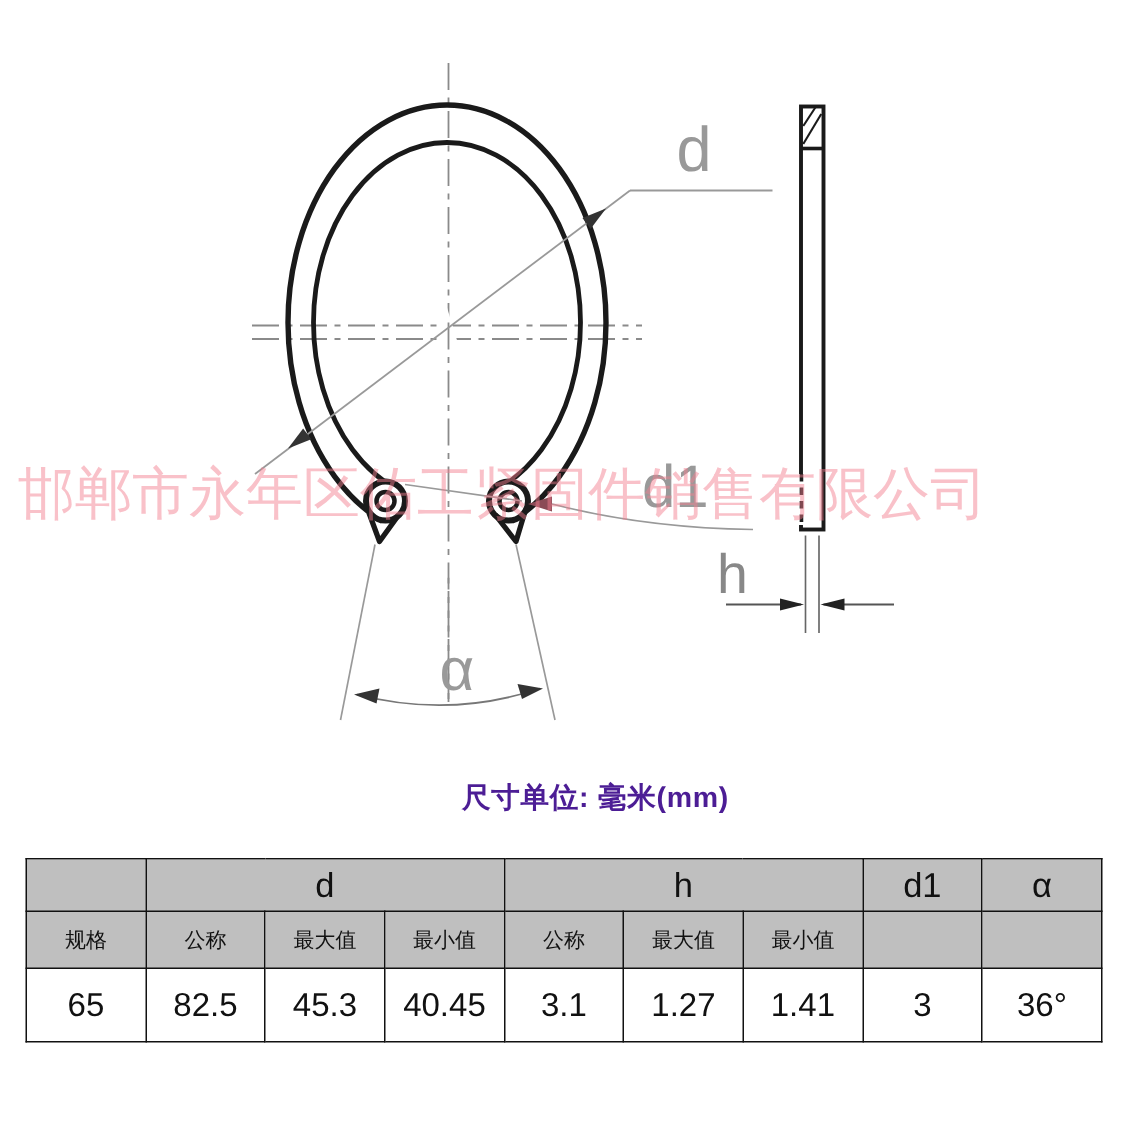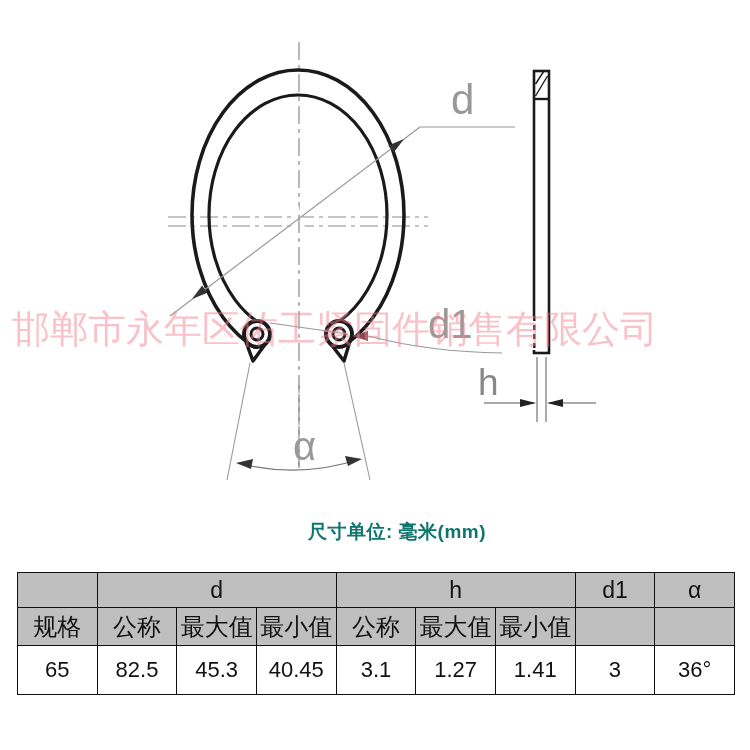--- a/index.html
+++ b/index.html
@@ -3,26 +3,26 @@
 <meta charset="utf-8">
 <style>
   html,body{margin:0;padding:0;background:#ffffff;}
   .page{position:relative;width:750px;height:750px;background:#ffffff;overflow:hidden;
         font-family:"Liberation Sans","DejaVu Sans",sans-serif;}
   .drawing{position:absolute;left:0;top:0;width:750px;height:560px;}
   .watermark{position:absolute;left:0;top:304px;width:630px;text-align:center;
              font-size:38px;font-weight:400;letter-spacing:0px;white-space:nowrap;
              color:rgba(242,125,142,0.48);z-index:5;pointer-events:none;padding-left:12px;}
   .unit-note{position:absolute;left:308px;top:519px;font-size:19px;font-weight:700;
-             color:#0f766e;letter-spacing:0.5px;}
+             color:#4c1d95;letter-spacing:0.5px;}
   table.spec{position:absolute;left:17px;top:572px;width:718px;border-collapse:collapse;
              table-layout:fixed;text-align:center;color:#111;}
   table.spec td{border:1.6px solid #111;padding:0;overflow:hidden;}
   table.spec tr.r1 td{height:34px;background:#bfbfbf;font-size:23px;}
-  table.spec tr.r2 td{height:37px;background:#bfbfbf;font-size:24px;}
+  table.spec tr.r2 td{height:37px;background:#bfbfbf;font-size:14px;}
   table.spec tr.r3 td{height:48px;background:#ffffff;font-size:22px;}
   svg text{font-family:"Liberation Sans","DejaVu Sans",sans-serif;}
 </style>
 </head>
 <body>
 
 <div class="page">
 
   <svg class="drawing" viewBox="0 0 750 560">
 

